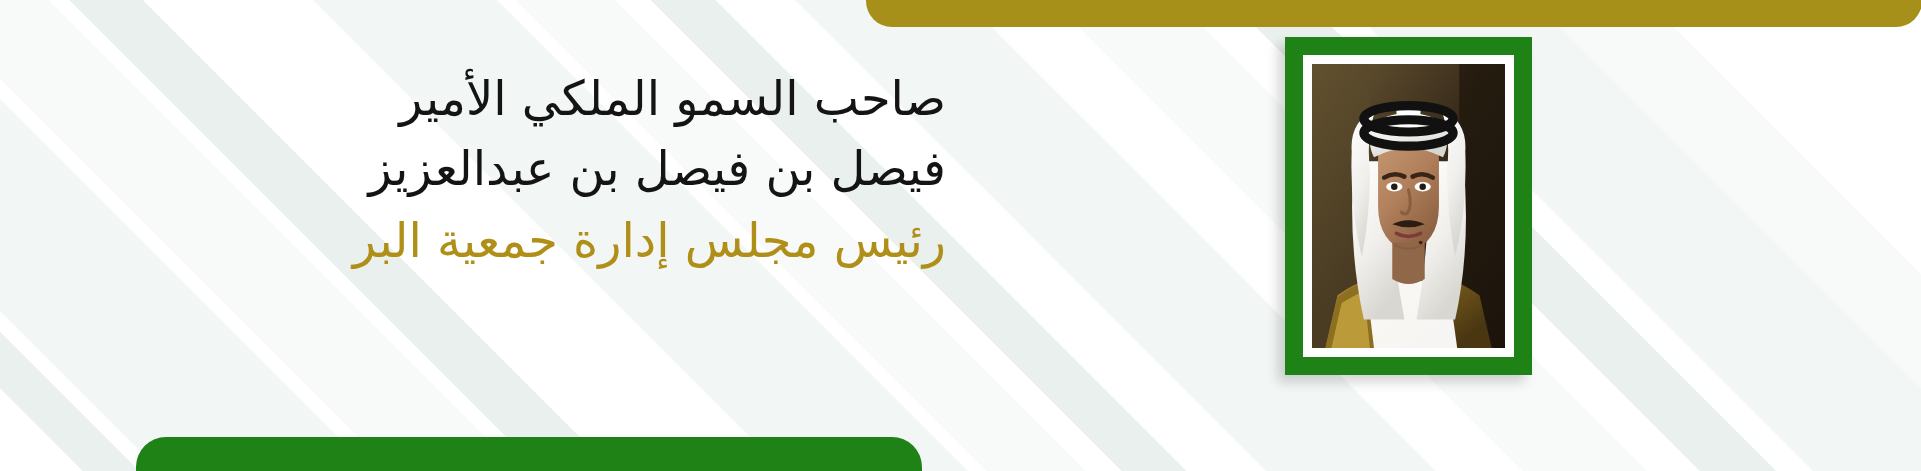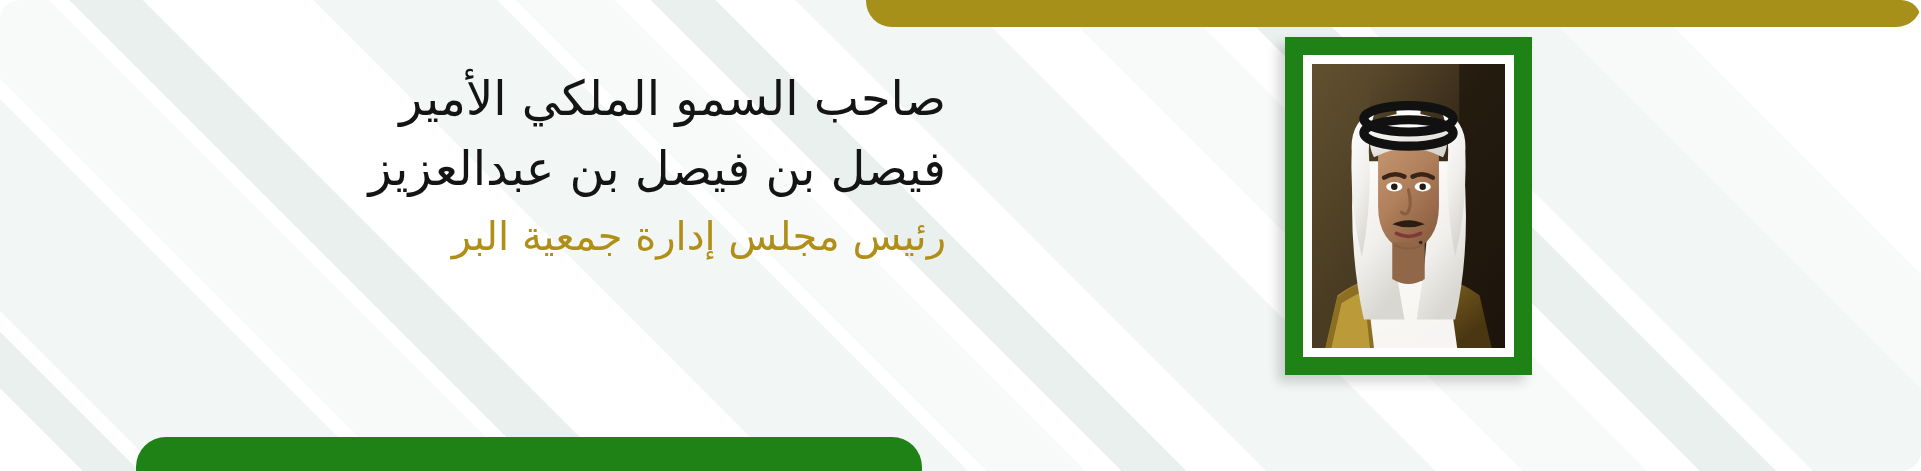--- a/index.html
+++ b/index.html
@@ -10,21 +10,20 @@
   body {
     font-family: "DejaVu Sans", "Liberation Sans", sans-serif;
   }
 
   #banner {
     position: relative;
     width: 1921px;
     height: 471px;
     overflow: hidden;
     background: #ffffff;
-    border-radius: 20px;
   }
 
   
   .stripes {
     position: absolute;
     inset: 0;
     pointer-events: none;
   }
   .stripe {
     position: absolute;
@@ -79,21 +78,21 @@
     font-size: 48px;
     color: #141414;
     margin-bottom: 22px;
   }
   #line-name {
     font-size: 48px;
     color: #141414;
     margin-bottom: 24px;
   }
   #line-role {
-    font-size: 40px;
+    font-size: 48px;
     color: #b08f18;
   }
 
   
   #portrait-card {
     position: absolute;
     left: 1285px;
     top: 37px;
     width: 247px;
     height: 338px;

